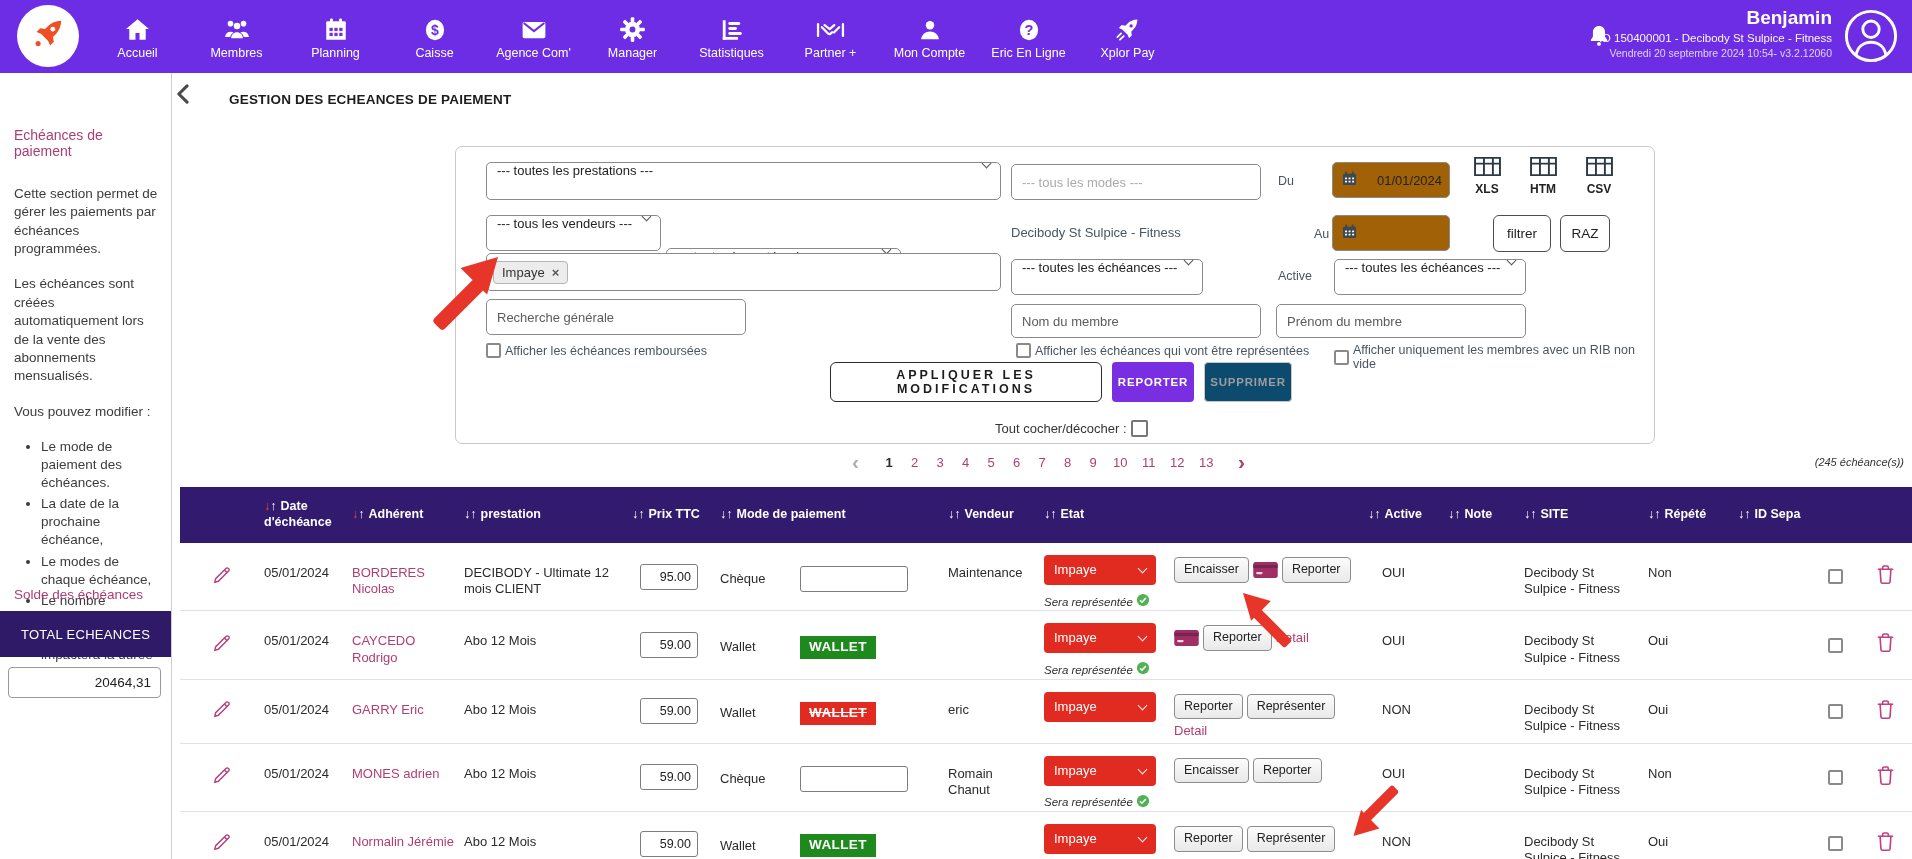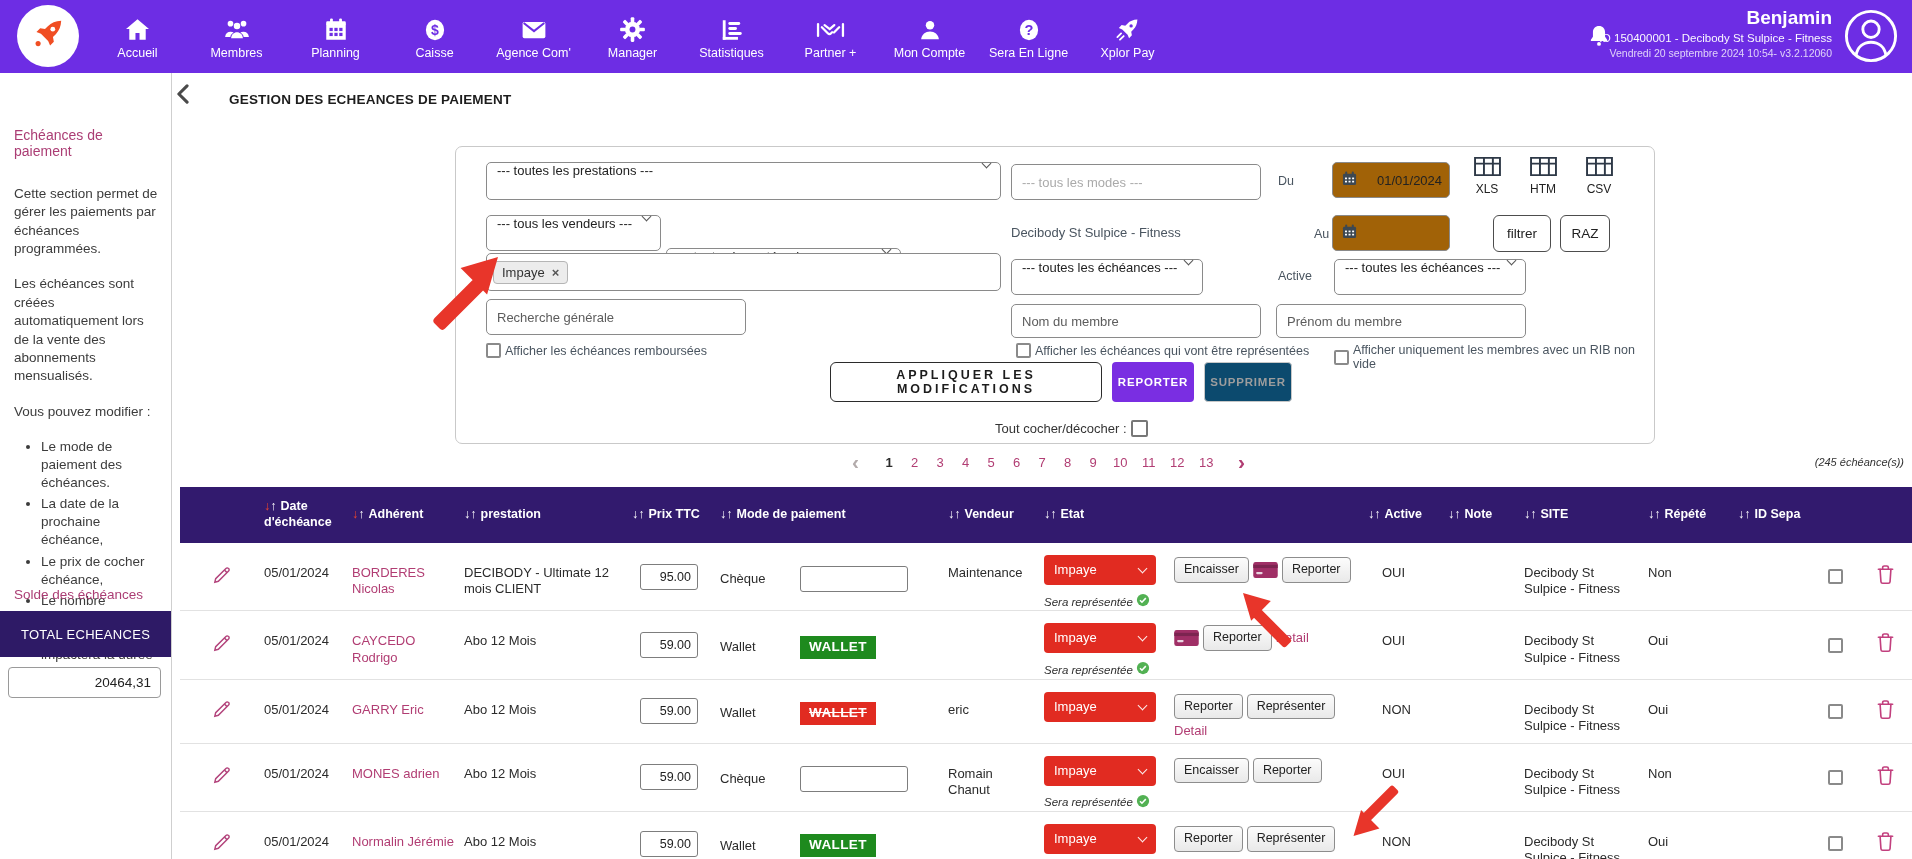--- a/index.html
+++ b/index.html
@@ -45,21 +45,21 @@
   .sel { border:1px solid #8a8a8a; border-radius:5px; background:#fff; display:flex; 
          padding:0 10px; font-size:13px; color:#222; cursor:pointer; }
   .chev { width:7px; height:7px; border-right:1.8px solid #555; border-bottom:1.8px solid #555;
           transform:rotate(45deg); margin-left:auto; margin-top:-3px; flex:none; }
   .inp { border:1px solid #8a8a8a; border-radius:5px; background:#fff; font-size:13px; color:#222; padding:0 10px; font-family:inherit; }
   .inp::placeholder { color:#5c5c5c; }
   .inp.light::placeholder { color:#aaa; }
   .flabel { font-size:12.5px; color:#4a5560; }
   .date-inp { border:1px solid #8a8a8a; border-radius:5px; background:#a16207; display:flex; align-items:center; gap:20px;
               padding:0 9px; font-size:13px; color:#222; }
-  .export { width:38px; text-align:center; cursor:pointer; }
+  .export { width:38px; text-align:center; cursor:pointer;font-weight:bold; }
   .export .xlabel { font-size:12px; color:#222; margin-top:1px; }
   .wbtn { border:1px solid #4d4d4d; border-radius:6px; background:#fff; font-size:13.5px; color:#222;
           display:flex; align-items:center; justify-content:center; cursor:pointer; font-family:inherit; }
   .tag-input { border:1px solid #8a8a8a; border-radius:5px; background:#fff; display:flex; align-items:center; padding:0 6px; }
   .tag { background:#ececec; border:1px solid #b5b5b5; border-radius:4px; padding:3px 8px; font-size:13px; color:#333;
          display:flex; align-items:center; gap:7px; }
   .tag .x { color:#555; font-weight:bold; font-size:13px; cursor:pointer; }
   .cbrow { display:flex; align-items:center; gap:4px; }
   .cb { width:15px; height:15px; border:2px solid #8a8a8a; border-radius:2px; background:#fff; flex:none; cursor:pointer; }
   .apply-btn { border:1.6px solid #2b2b2b; border-radius:6px; background:#fff; font-size:12.5px; font-weight:bold;
@@ -254,21 +254,21 @@
           </span>
           <span class="nav-lb">Mon Compte</span>
         </div>
         <div class="nav-item">
           <span class="nav-ic">
             <svg viewBox="0 0 24 24" width="26" height="26">
               <ellipse cx="12" cy="12" rx="8.4" ry="9.4" fill="#fff"></ellipse>
               <text x="12" y="16.8" text-anchor="middle" font-size="13.5" font-weight="bold" fill="#6d2de4" font-family="Liberation Sans,sans-serif">?</text>
             </svg>
           </span>
-          <span class="nav-lb">Sera En Ligne</span>
+          <span class="nav-lb">Eric En Ligne</span>
         </div>
         <div class="nav-item">
           <span class="nav-ic">
             <svg viewBox="0 0 24 24" width="27" height="27">
               <g fill="#fff">
                 <path d="M20.8 3.2c-3.8.2-6.6 1.3-8.9 3.6l-1.9 1.9-3.2-.6-2.5 2.5 3 1.3 4.8 4.8 1.3 3 2.5-2.5-.6-3.2 1.9-1.9c2.3-2.3 3.4-5.1 3.6-8.9z"></path>
               </g>
               <path d="M6.3 15.5 3 18.8M8.6 17.8l-3.3 3.3" stroke="#fff" stroke-width="1.6" fill="none" stroke-linecap="round"></path>
               <circle cx="15.2" cy="8.8" r="1.5" fill="#6d2de4"></circle>
             </svg>
@@ -302,21 +302,21 @@
 
   <aside class="sidebar">
     <div class="side-inner">
       <div class="side-title">Echéances de paiement</div>
       <p class="side-p">Cette section permet de gérer les paiements par échéances programmées.</p>
       <p class="side-p">Les échéances sont créées automatiquement lors de la vente des abonnements mensualisés.</p>
       <p class="side-p">Vous pouvez modifier :</p>
       <ul class="side-ul">
           <li>Le mode de paiement des échéances.</li>
           <li>La date de la prochaine échéance,</li>
-          <li>Le prix de cocher échéance,</li>
+          <li>Le modes de chaque échéance,</li>
           <li>Le nombre d'échéances restantes : cela impactera la durée de validité de l'abonnement,</li>
         </ul>
     </div>
     <div class="solde-link">Solde des échéances</div>
     <div class="total-bar">TOTAL ECHEANCES</div>
     <input class="total-input" readonly="" value="20464,31" style="">
   </aside>
   <div class="collapse-btn">
     <svg viewBox="0 0 14 22" width="13" height="20">
         <path d="M12 2 3 11l9 9" fill="none" stroke="#4a4a4a" stroke-width="3.4" stroke-linecap="round" stroke-linejoin="round"></path>

